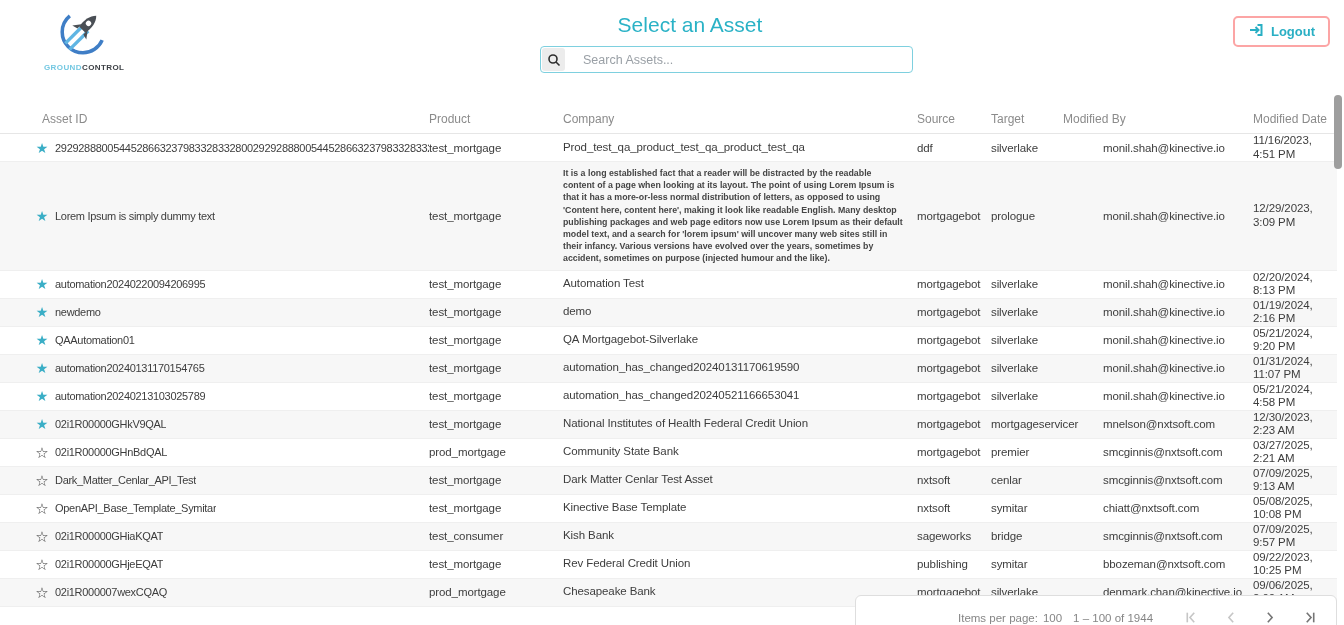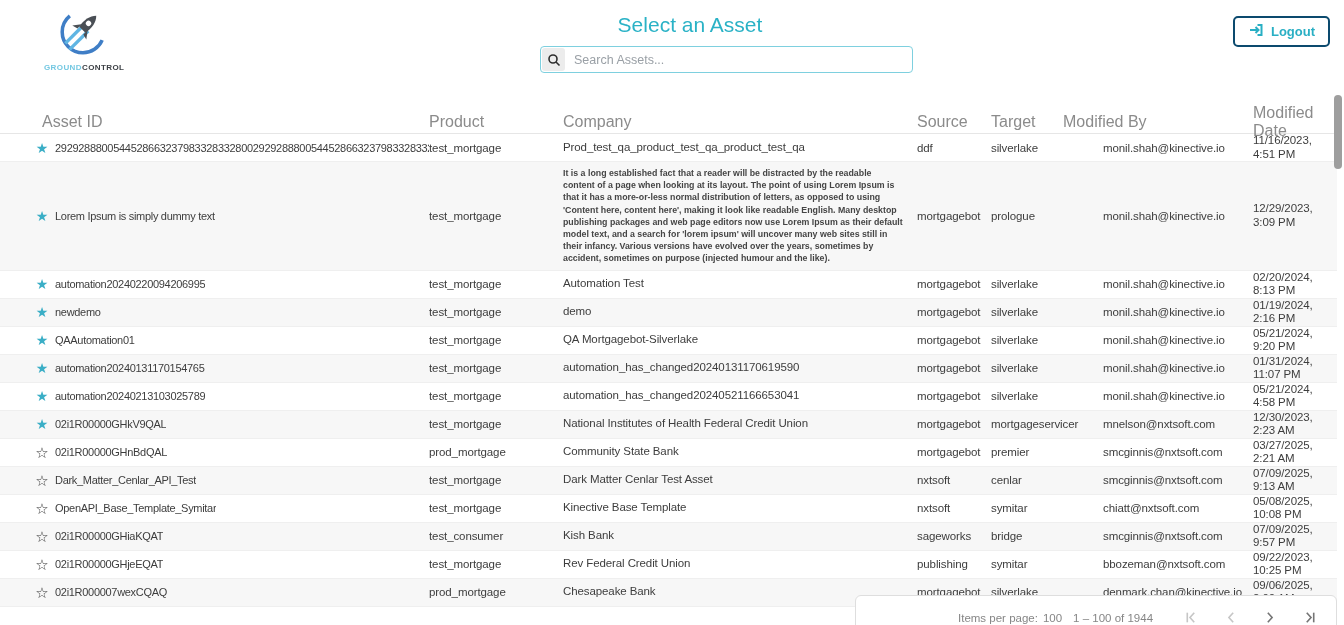--- a/index.html
+++ b/index.html
@@ -14,34 +14,34 @@
   .logo-text .lt2 { color:#3b3f44; font-weight:bold; }
 
   .page-title { position:absolute; top:13px; left:0; right:0; text-align:center;
     font-size:21px; font-weight:500; color:#2ab2c6;padding-left:36px; }
 
   .search-box { position:absolute; left:540px; top:46px; width:373px; height:27px;
     border:1px solid #7ed0df; border-radius:4px; background:#fff;
     display:flex; align-items:center; }
   .search-icon-box { width:23px; height:23px; margin:1px 0 1px 1px; background:#ececec;
     border-radius:3px; display:flex; align-items:center; justify-content:center; flex:none; }
-  .search-input { border:none; outline:none; flex:1; height:100%; padding-left:9px;
+  .search-input { border:none; outline:none; flex:1; height:100%; padding-left:18px;
     font-size:12.5px; color:#3d3d3d; font-family:inherit; background:transparent; }
   .search-input::placeholder { color:#9aa0a6; }
 
   .logout-btn { position:absolute; right:14px; top:16px; height:31px; padding:0 13px;
-    background:#fff; border:2px solid #0c4a6e; border-radius:5px; cursor:pointer;
+    background:#fff; border:2px solid #fca5a5; border-radius:5px; cursor:pointer;
     display:flex; align-items:center; gap:7px; color:#29afc4; font-weight:bold;
     font-size:13px; font-family:inherit; }
 
   
   .asset-table { position:absolute; top:104px; left:0; right:7px; }
   .thead, .row { display:grid; padding-left:33px;
     grid-template-columns:396px 134px 354px 74px 72px 190px 1fr; }
-  .thead { height:30px; align-items:center; color:#8b8b8b; font-size:16px;
+  .thead { height:30px; align-items:center; color:#8b8b8b; font-size:12px;
     border-bottom:1px solid #e6e6e6; }
   .thead .hc0 { padding-left:9px; }
   .row { min-height:27px; align-items:center; border-bottom:1px solid #efefef;
     font-size:11.5px; color:#3d3d3d; letter-spacing:-.1px; cursor:pointer; }
   .row.alt { background:#f7f7f7; }
   .cell { overflow:hidden; }
   .cell-asset { display:flex; align-items:center; gap:4px; white-space:nowrap; }
   .cell-asset .asset-text { font-size:11px; letter-spacing:-.3px; overflow:hidden; }
   .star { width:18px; flex:none; font-size:14px; line-height:1; text-align:center; }
   .star.on { color:#3aaec6; }

